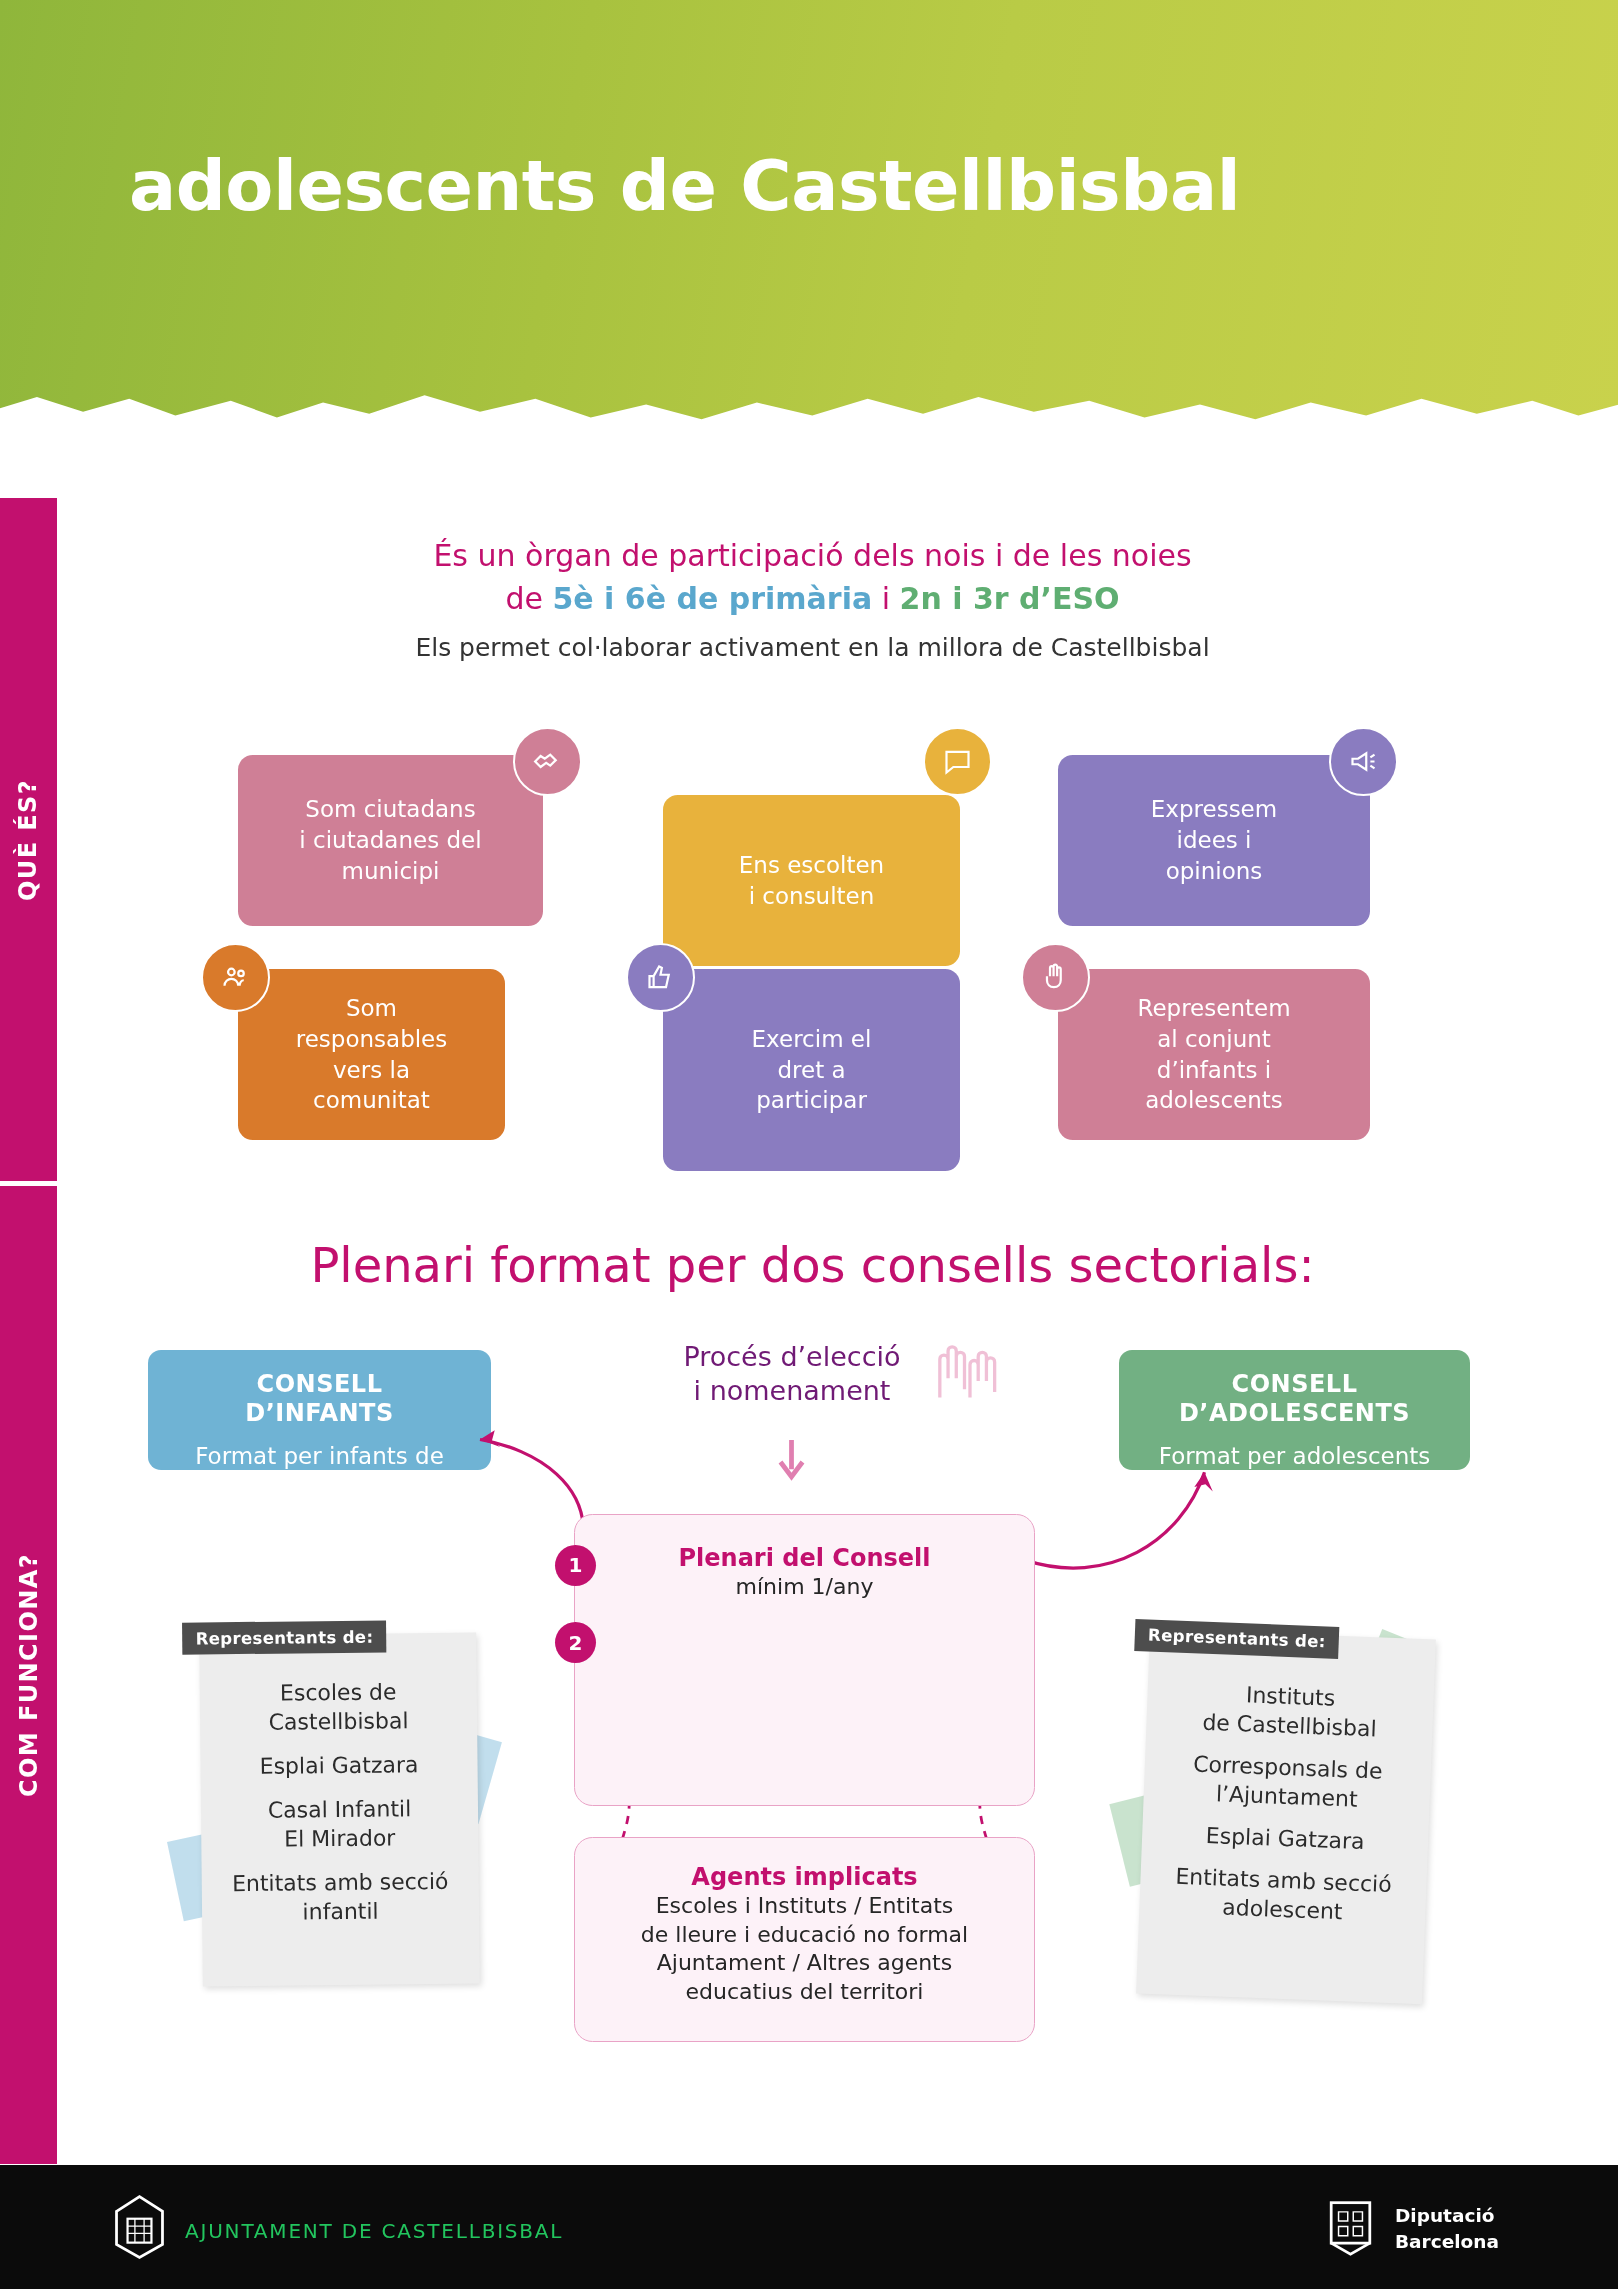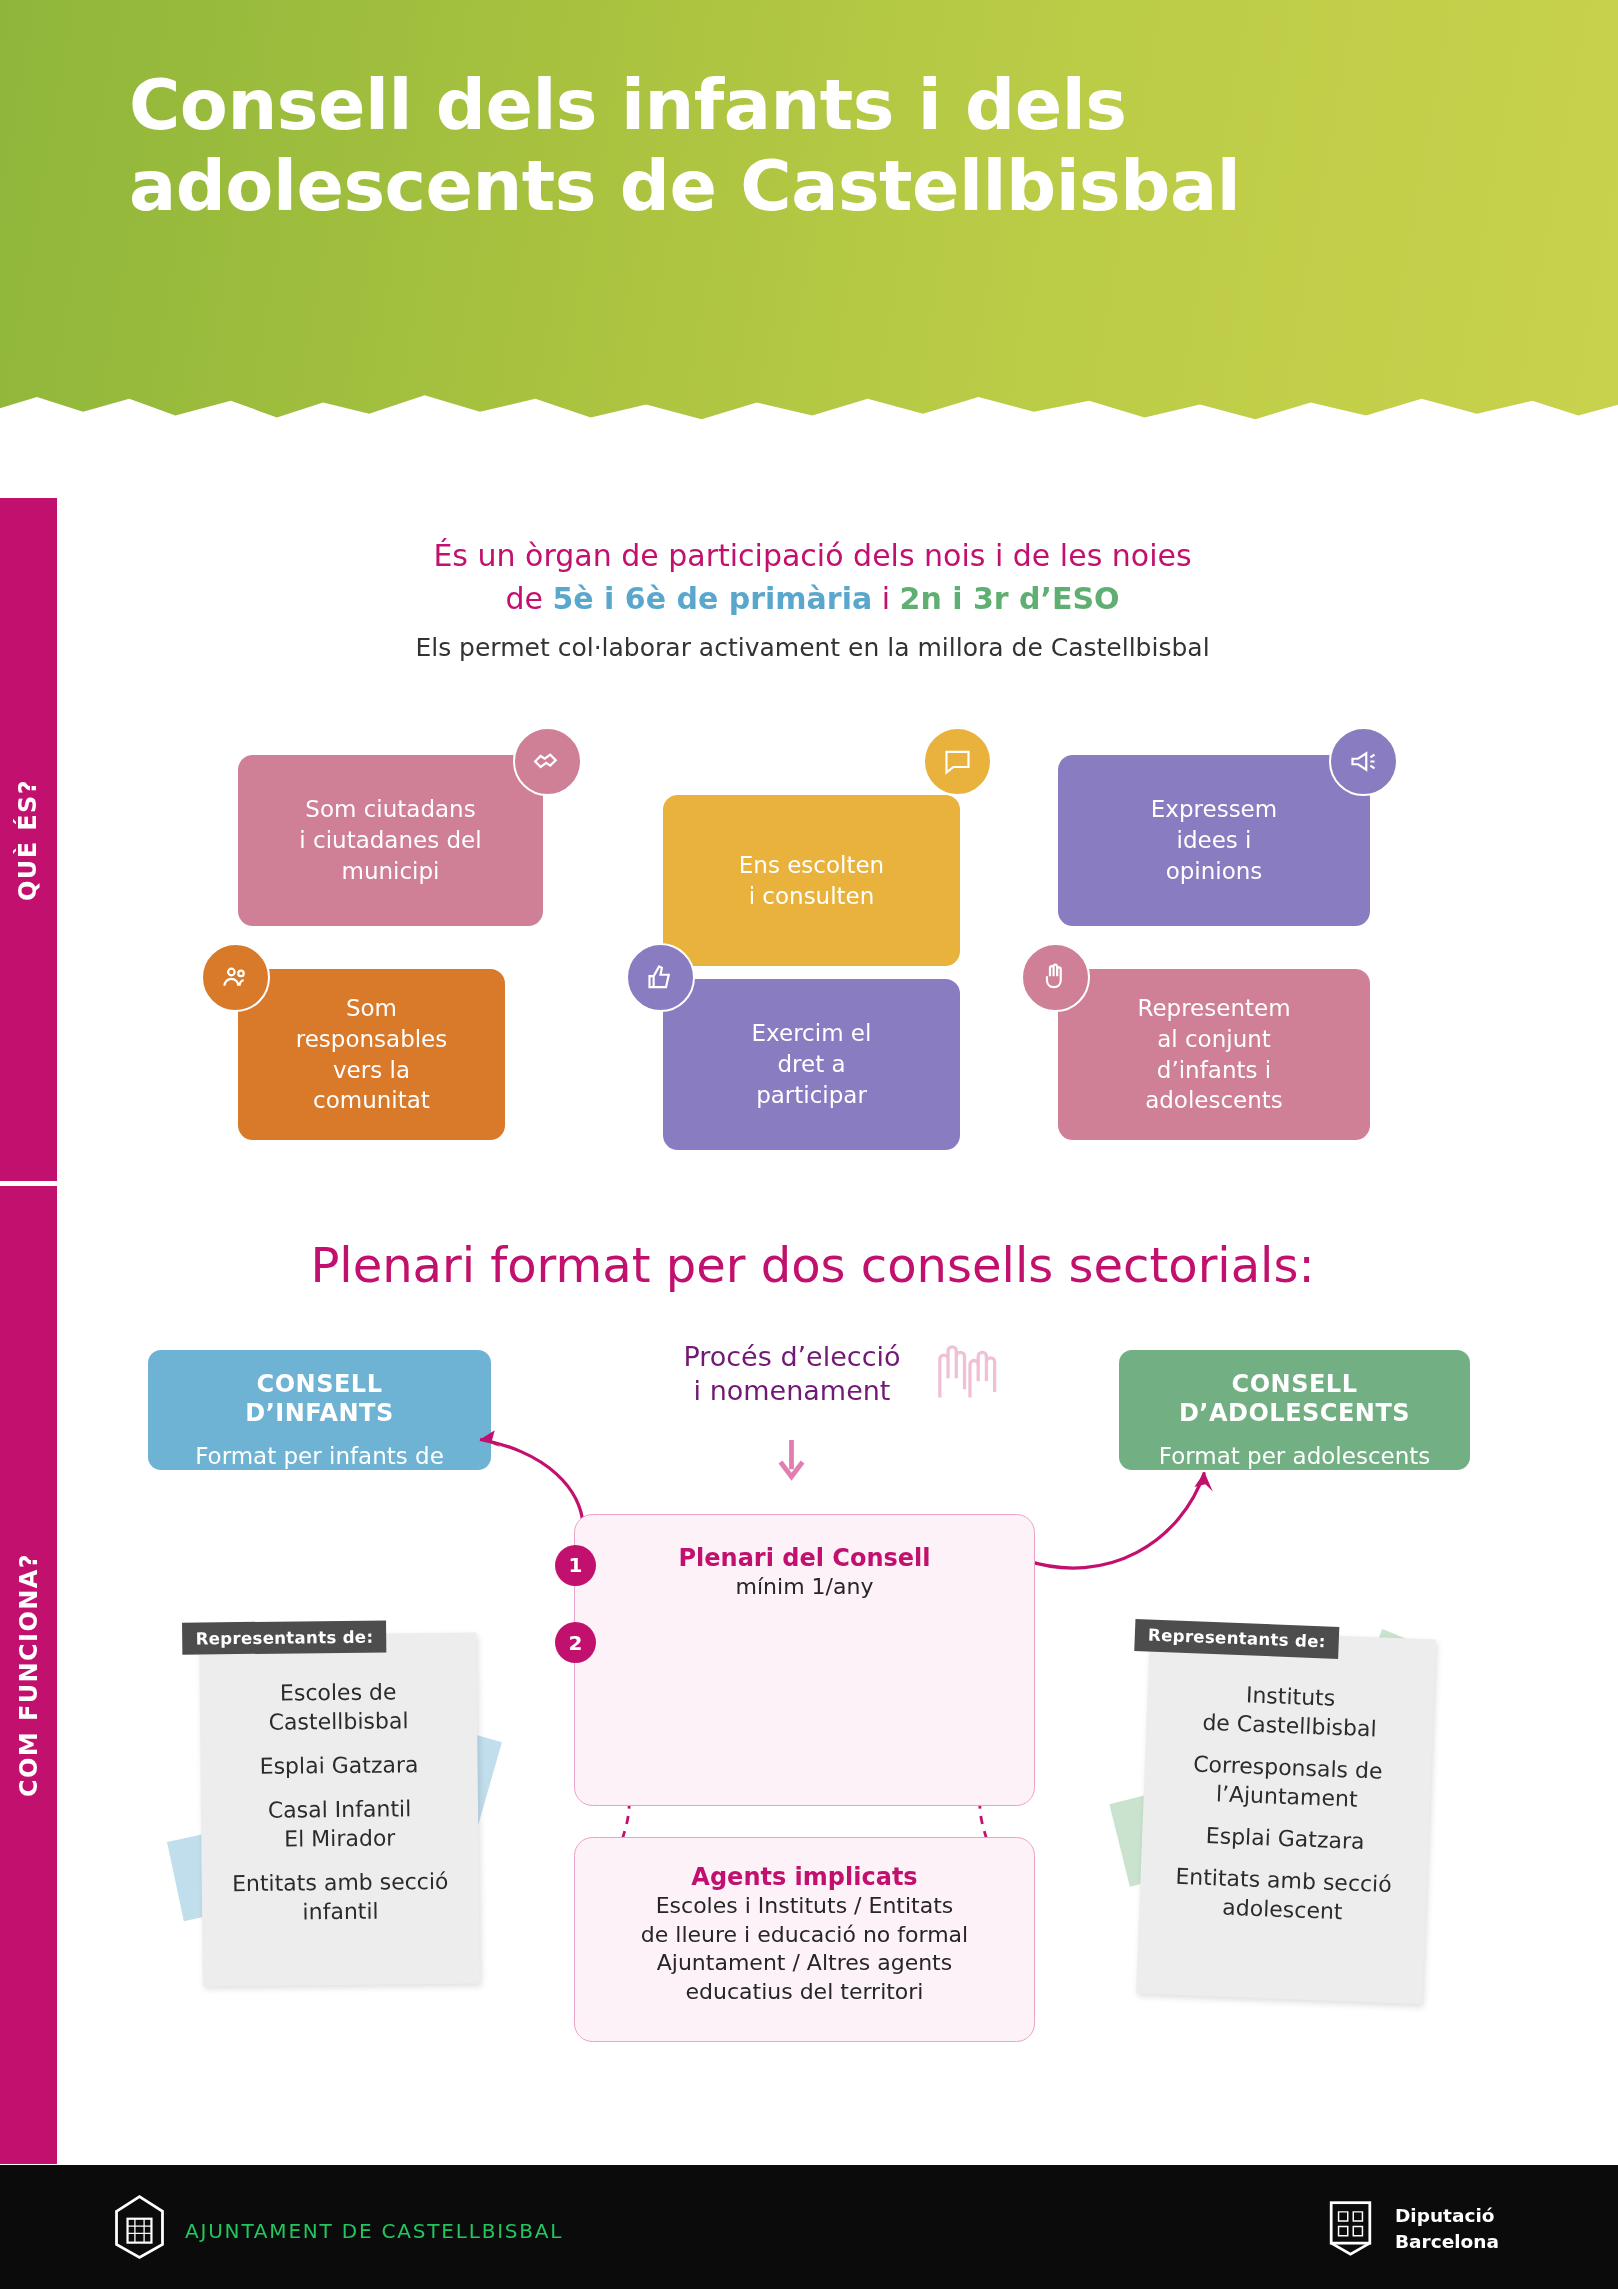--- a/index.html
+++ b/index.html
@@ -57,21 +57,21 @@
   .card-badge svg{width:33px;height:33px;}
 
   #card1{left:238px;top:755px;width:305px;height:171px;background:#cf7f96;}
   #badge1{left:513px;top:727px;background:#cf7f96;}
   #card2{left:663px;top:755px;width:297px;height:171px;background:#e8b23c;margin-top:40px;}
   #badge2{left:923px;top:727px;background:#e8b23c;}
   #card3{left:1058px;top:755px;width:312px;height:171px;background:#8a7cc0;}
   #badge3{left:1329px;top:727px;background:#8a7cc0;}
   #card4{left:238px;top:969px;width:267px;height:171px;background:#d97a2b;}
   #badge4{left:201px;top:943px;background:#d97a2b;}
-  #card5{left:663px;top:969px;width:297px;height:171px;background:#8a7cc0;margin-top:10px;}
+  #card5{left:663px;top:969px;width:297px;height:202px;background:#8a7cc0;}
   #badge5{left:626px;top:943px;background:#8a7cc0;}
   #card6{left:1058px;top:969px;width:312px;height:171px;background:#cf7f96;}
   #badge6{left:1021px;top:943px;background:#cf7f96;}
 
   
   .plenari-title{
     position:absolute;left:277px;top:1237px;width:1071px;text-align:center;
     color:#c2106e;font-size:48px;
   }
 
@@ -127,21 +127,21 @@
   .footer .logo-text{
     position:absolute;color:#22c55e;font-size:20px;letter-spacing:1.8px;
   }
   .dip{position:absolute;color:#ffffff;font-size:18.5px;font-weight:bold;line-height:1.25;}
 </style>
 </head>
 <body>
 
 <div class="header">
   <h1>
-    <span>Consell dels infants i dels</span><br>
+    <br>
     <span>adolescents de Castellbisbal</span>
   </h1>
   <svg class="torn" viewBox="0 0 1754 70" preserveAspectRatio="none">
     <path d="M0,40 L40,28 L90,44 L140,30 L190,48 L250,32 L300,50 L350,34 L400,46 L460,26 L520,44 L580,30 L640,50 L700,36 L760,52 L820,34 L880,48 L940,30 L1000,46 L1060,28 L1120,44 L1180,32 L1240,50 L1300,36 L1360,52 L1420,34 L1480,48 L1540,30 L1600,46 L1660,32 L1710,48 L1754,36 L1754,70 L0,70 Z" fill="#ffffff"></path>
   </svg>
 </div>
 
 <div class="side-tab" id="tab-que-es">
   <span>QUÈ ÉS?</span>
 </div>

